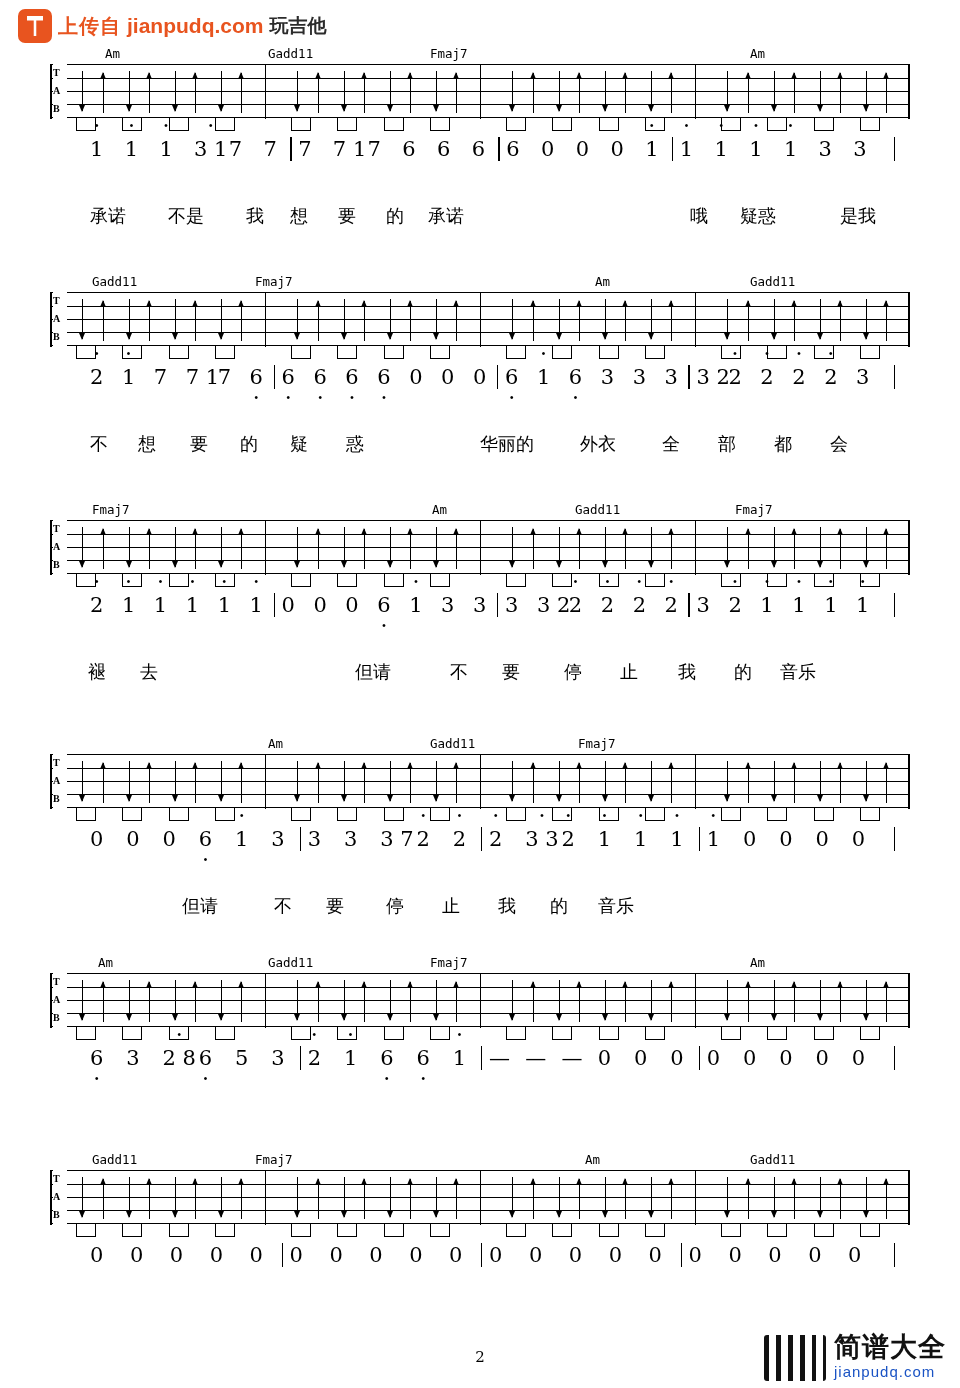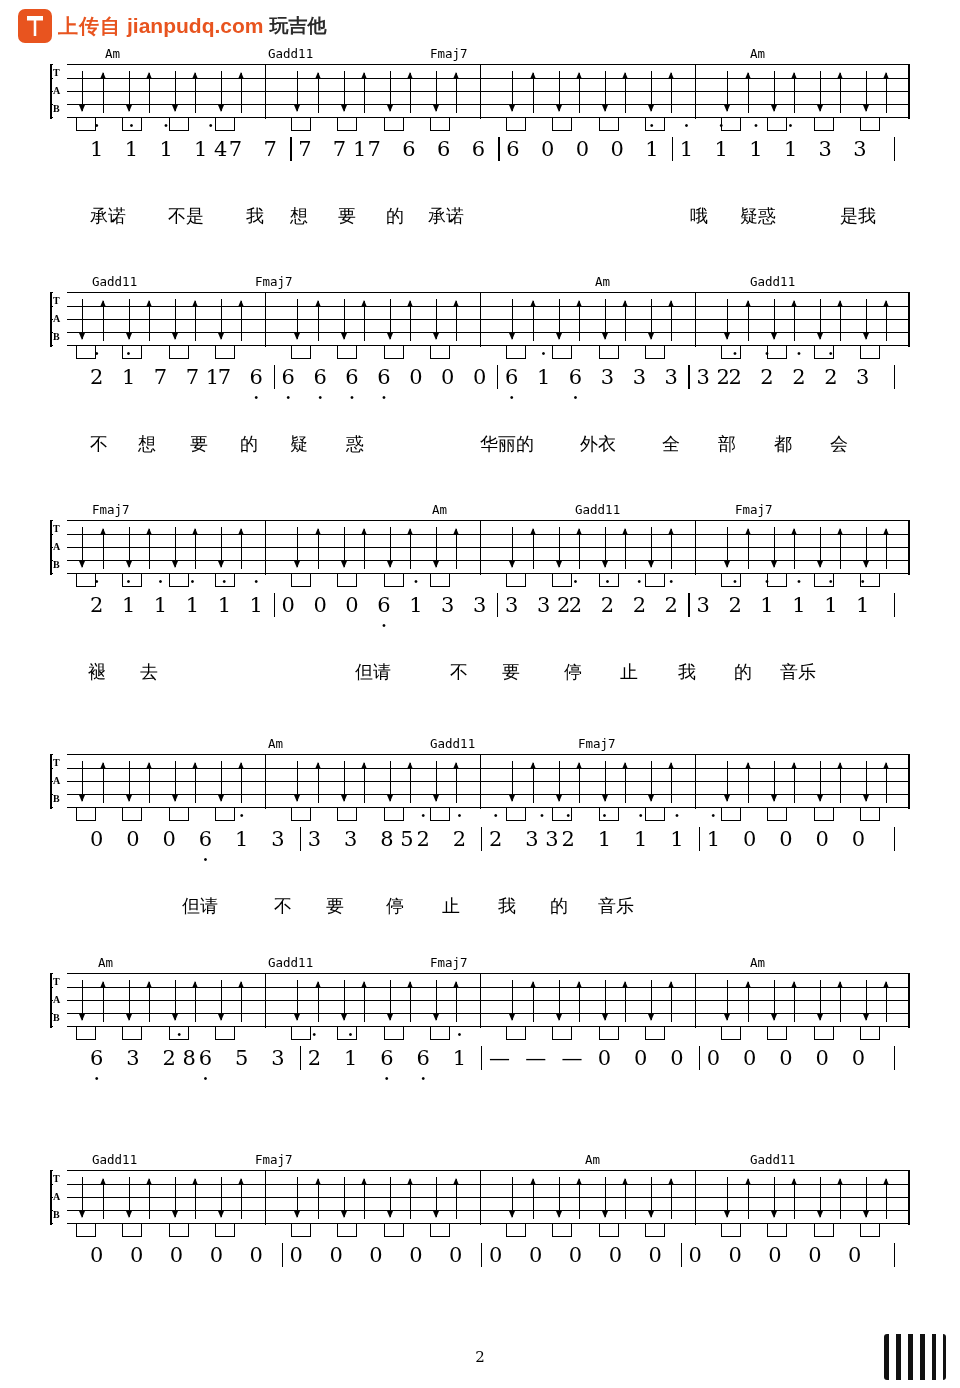--- a/index.html
+++ b/index.html
@@ -192,21 +192,21 @@
         <div class="rbr" style="left: 594.75px;"></div>
         <div class="rbr" style="left: 671px;"></div>
         <div class="rbr" style="left: 717.25px;"></div>
         <div class="rbr" style="left: 763.5px;"></div>
         <div class="rbr" style="left: 809.75px;"></div>
       </div>
       <div class="notesrow">
         <span class="note dotabove" style="left: 40px;">1</span>
         <span class="note dotabove" style="left: 74.6957px;">1</span>
         <span class="note dotabove" style="left: 109.391px;">1</span>
-        <span class="note dotabove" style="left: 144.087px;">1 4</span>
+        <span class="note dotabove" style="left: 144.087px;">3 1</span>
         <span class="note" style="left: 178.783px;">7</span>
         <span class="note" style="left: 213.478px;">7</span>
         <span class="note" style="left: 248.174px;">7</span>
         <span class="note" style="left: 282.87px;">7 1</span>
         <span class="note" style="left: 317.565px;">7</span>
         <span class="note" style="left: 352.261px;">6</span>
         <span class="note" style="left: 386.957px;">6</span>
         <span class="note" style="left: 421.652px;">6</span>
         <span class="note" style="left: 456.348px;">6</span>
         <span class="note" style="left: 491.043px;">0</span>
@@ -550,21 +550,21 @@
       </div>
       <div class="notesrow">
         <span class="note" style="left: 40px;">0</span>
         <span class="note" style="left: 76.2727px;">0</span>
         <span class="note" style="left: 112.545px;">0</span>
         <span class="note dotbelow" style="left: 148.818px;">6</span>
         <span class="note dotabove" style="left: 185.091px;">1</span>
         <span class="note" style="left: 221.364px;">3</span>
         <span class="note" style="left: 257.636px;">3</span>
         <span class="note" style="left: 293.909px;">3</span>
-        <span class="note" style="left: 330.182px;">8 5</span>
+        <span class="note" style="left: 330.182px;">3 7</span>
         <span class="note dotabove" style="left: 366.455px;">2</span>
         <span class="note dotabove" style="left: 402.727px;">2</span>
         <span class="note dotabove" style="left: 439px;">2</span>
         <span class="note dotabove" style="left: 475.273px;">3 3</span>
         <span class="note dotabove" style="left: 511.545px;">2</span>
         <span class="note dotabove" style="left: 547.818px;">1</span>
         <span class="note dotabove" style="left: 584.091px;">1</span>
         <span class="note dotabove" style="left: 620.364px;">1</span>
         <span class="note dotabove" style="left: 656.636px;">1</span>
         <span class="note" style="left: 692.909px;">0</span>
@@ -798,13 +798,17 @@
 <div class="pagenum">2</div>
 
 <div class="brand">
   <div class="brand-keys">
     <i></i>
       <i></i>
       <i></i>
       <i></i>
       <i></i>
   </div>
+  <div>
+    <div class="brand-txt1">简谱大全</div>
+    <div class="brand-txt2">jianpudq.com</div>
+  </div>
 </div>
 
 </body></html>

